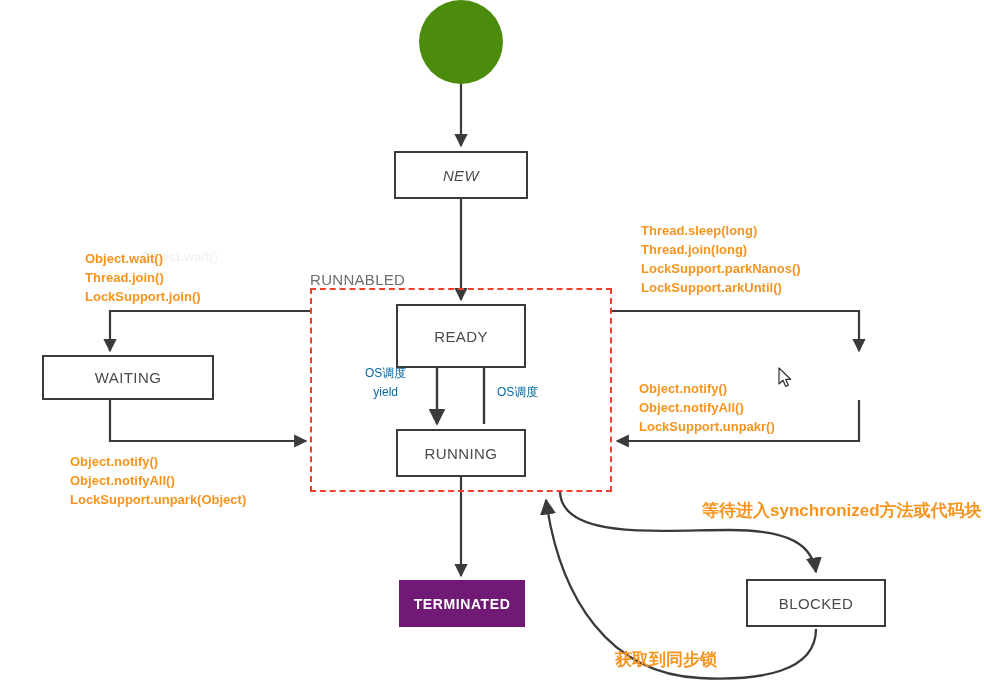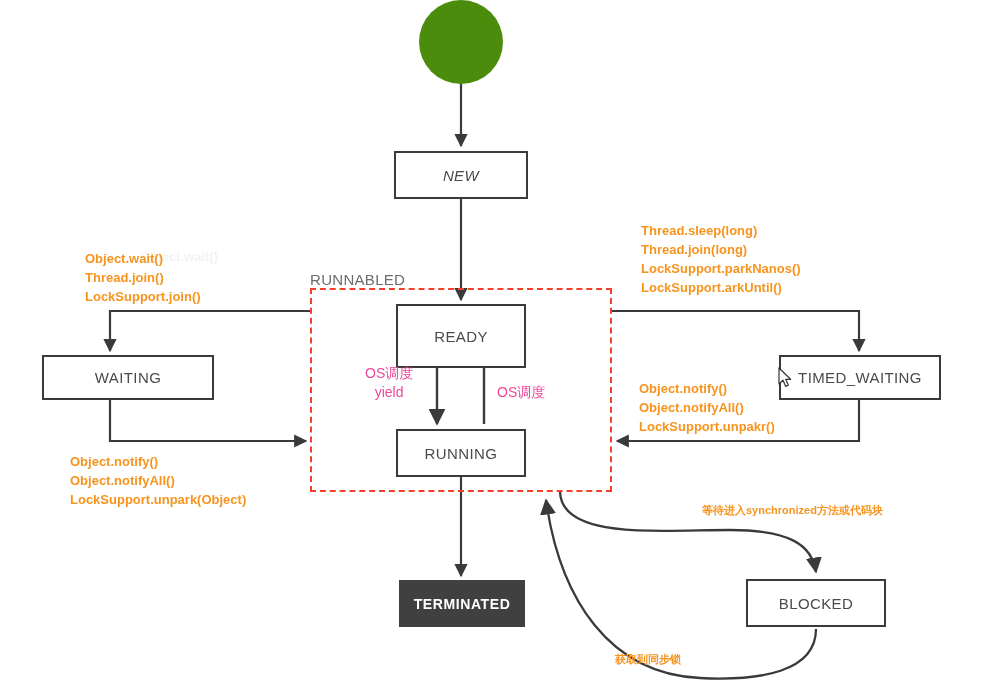--- a/index.html
+++ b/index.html
@@ -30,54 +30,54 @@
     justify-content: center;
     border: 2px solid #3a3a3a;
     background: #ffffff;
     color: #4a4a4a;
     font-size: 15px;
     letter-spacing: .4px;
     white-space: nowrap;
   }
   .node.terminated {
     border: none;
-    background: #404040;
+    background: #701a75;
     color: #ffffff;
     font-size: 14px;
     font-weight: bold;
     letter-spacing: .6px;
   }
   .start-dot {
     position: absolute;
     border-radius: 50%;
     background: #4c8c0c;
   }
   .orange-note {
     position: absolute;
     color: #f7941e;
     font-size: 13px;
     font-weight: bold;
     line-height: 19px;
     white-space: nowrap;
   }
   .orange-note.cn {
-    font-size: 11px;
+    font-size: 17px;
   }
   .ghost-note {
     position: absolute;
     color: #f3f3f3;
     font-size: 13px;
     font-weight: bold;
     line-height: 19px;
     white-space: nowrap;
   }
   .plain-label {
     position: absolute;
-    color: #ec4899;
-    font-size: 14px;
+    color: #0369a1;
+    font-size: 12px;
     line-height: 19px;
     white-space: nowrap;
     text-align: center;
   }
   .region-label {
     position: absolute;
     color: #6d6d6d;
     font-size: 15px;
     letter-spacing: .3px;
     white-space: nowrap;
@@ -147,23 +147,20 @@
   </div>
 
   <div class="node" style="left:396px; top:429px; width:130px; height:48px;">
     <span>RUNNING</span>
   </div>
 
   <div class="node" style="left:24px; top:355px; width:172px; height:45px;margin-left:18px;">
     <span>WAITING</span>
   </div>
 
-  <div class="node" style="left:779px; top:355px; width:162px; height:45px;">
-    <span>TIMED_WAITING</span>
-  </div>
 
   <div class="node" style="left:746px; top:579px; width:140px; height:48px;">
     <span>BLOCKED</span>
   </div>
 
   <div class="node terminated" style="left:399px; top:580px; width:126px; height:47px;">
     <span>TERMINATED</span>
   </div>
 
   <div class="plain-label" style="left:365px; top:364px; text-align:center;">

